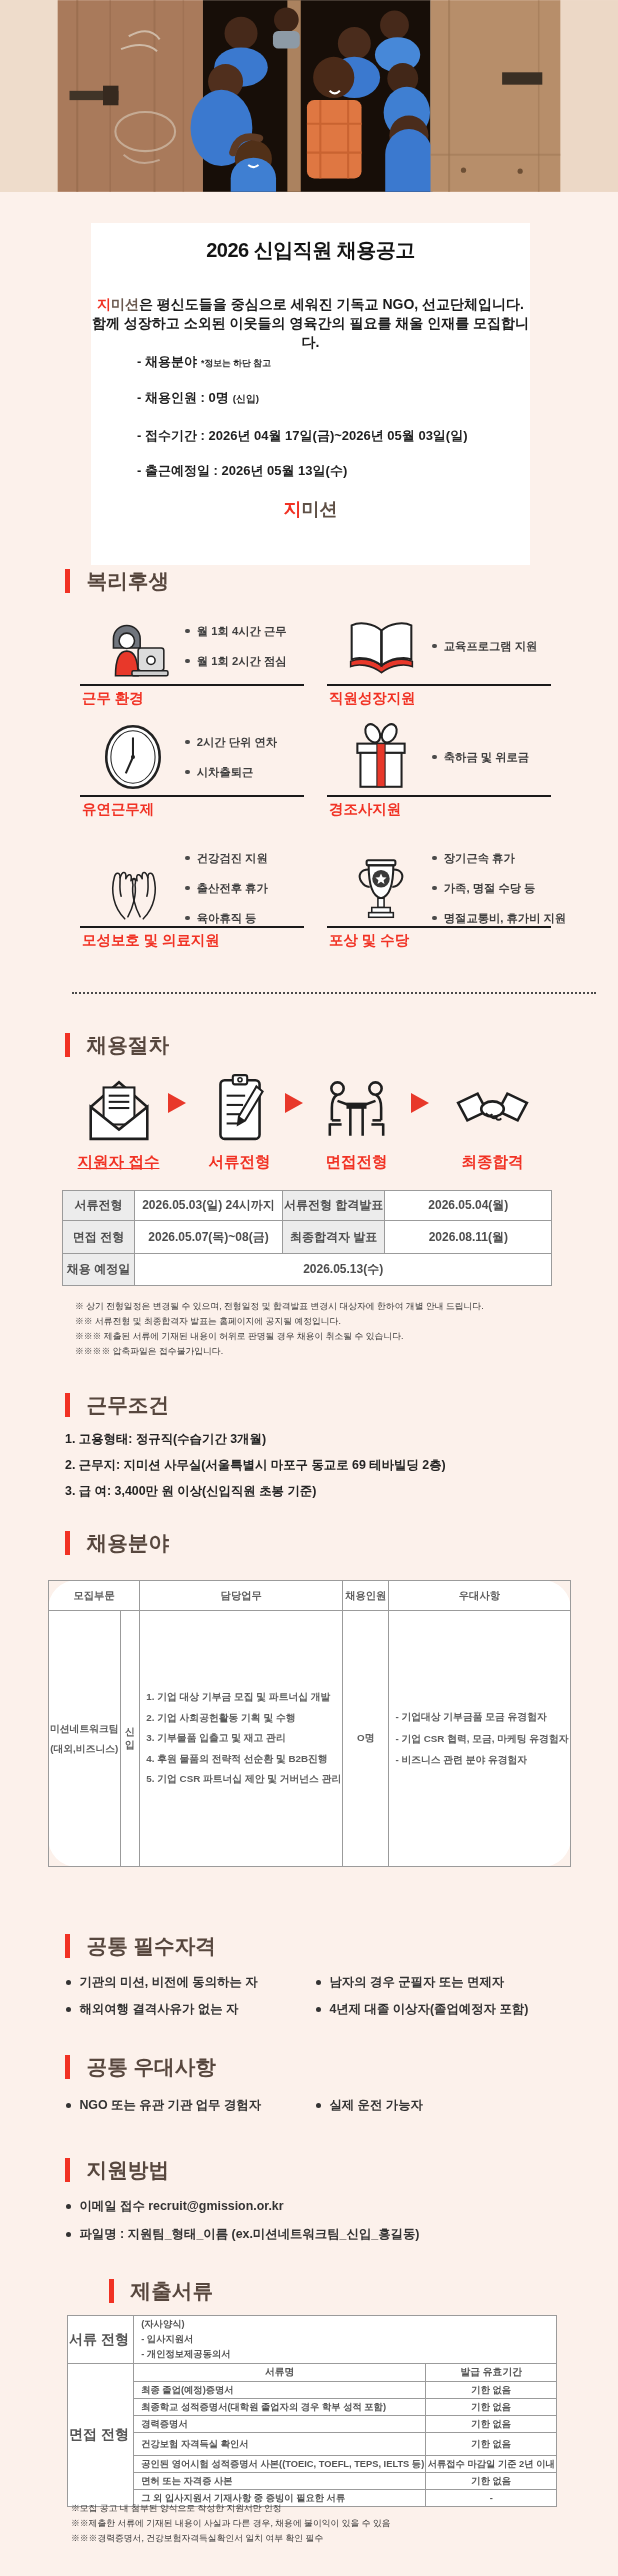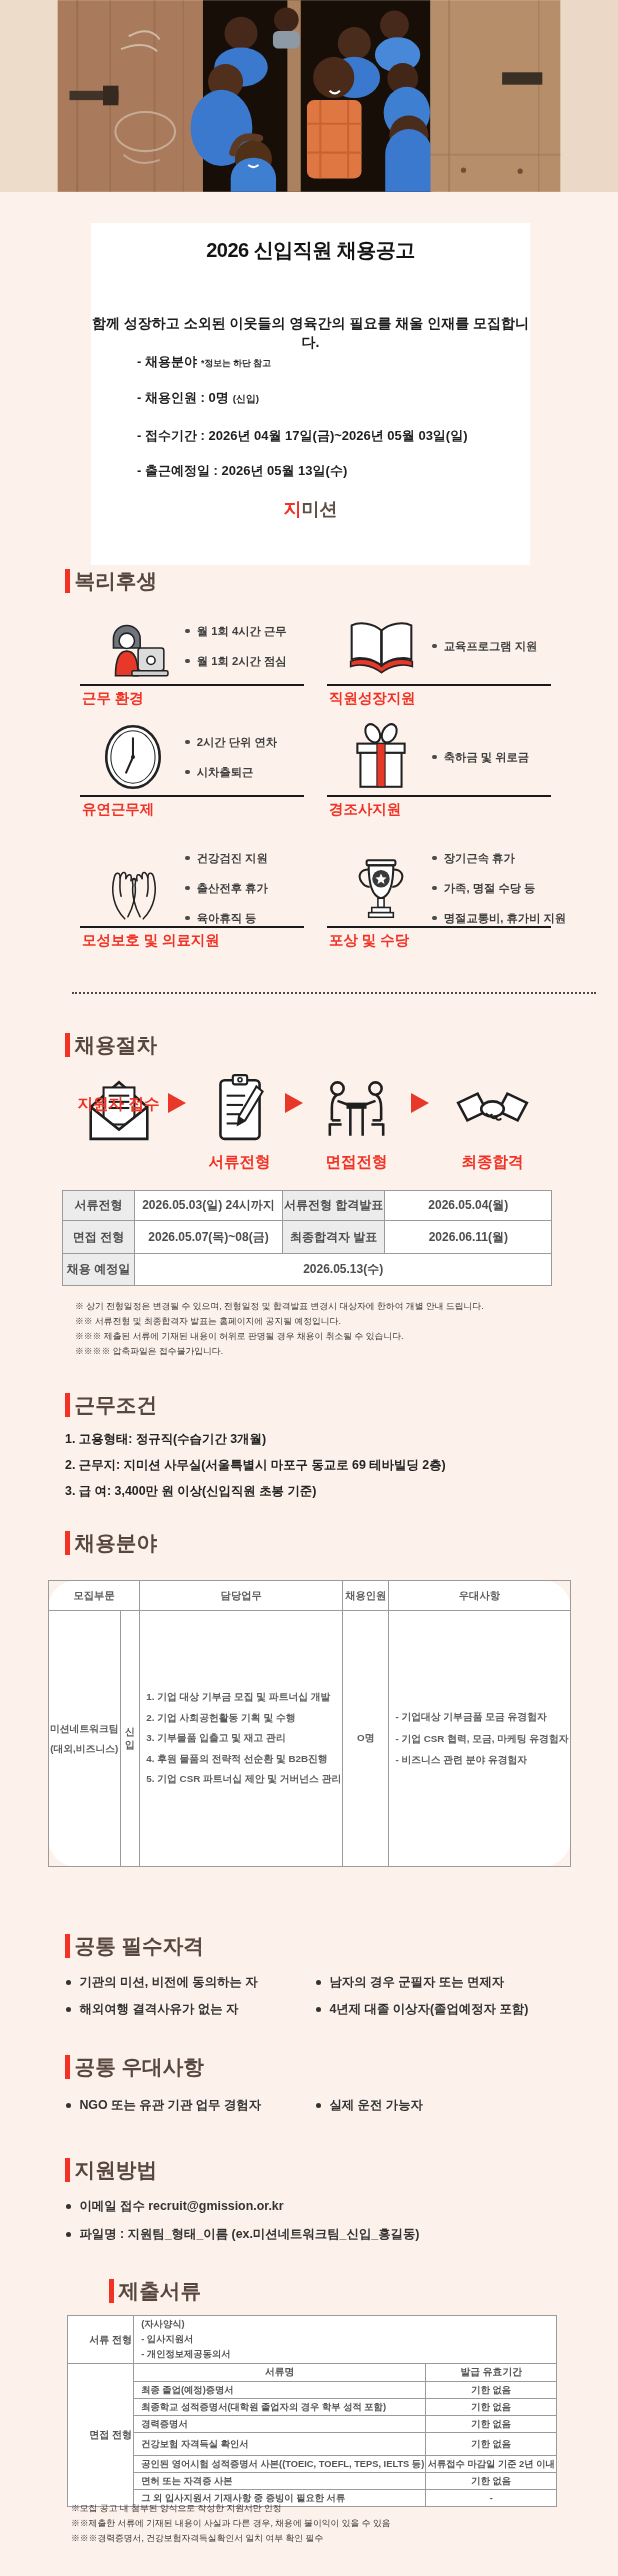--- a/index.html
+++ b/index.html
@@ -17,21 +17,21 @@
   #hcard .intro{position:absolute;left:0;top:72px;width:100%;text-align:center;font-size:14px;line-height:19px;font-weight:bold;color:#1c1c1c;}
   #hcard .intro .brand-g{color:var(--red);}
   #hcard .intro .brand-m{color:#6b5a50;}
   .hbullet{position:absolute;left:46px;white-space:nowrap;font-size:13px;font-weight:bold;color:#1f1f1f;}
   .hbullet .small{font-size:8.8px;font-weight:bold;color:#2a2a2a;margin-left:4.1px;}
   .hbullet .tiny{font-size:9.8px;}
   .hlogo{position:absolute;left:0;top:274px;width:100%;text-align:center;font-size:18px;font-weight:bold;}
   .logo-g{color:var(--red);} .logo-m{color:#5f5046;}
 
   
-  .sec{position:absolute;display:flex;align-items:flex-start;gap:5px;}
+  .sec{position:absolute;display:flex;align-items:flex-start;gap:17px;}
   .sec .bar{width:4.6px;height:24px;background:var(--red);flex:none;}
   .sec h2{margin:0;font-size:20.6px;line-height:24px;font-weight:bold;color:var(--brown);white-space:nowrap;}
 
   
   .bcard{position:absolute;width:224px;height:103px;}
   .bicon{position:absolute;left:9.3px;top:1px;width:90px;height:75px;display:flex;align-items:center;justify-content:center;}
   .bitems{position:absolute;left:105px;top:0;height:76px;display:flex;flex-direction:column;justify-content:center;gap:15px;}
   .bitem{display:flex;align-items:center;font-size:11.3px;font-weight:bold;color:#3f3f3f;white-space:nowrap;}
   .bitem .dot{width:4.6px;height:4.6px;border-radius:50%;background:#4a4a4a;margin-right:7.2px;flex:none;}
   .bline{position:absolute;left:0;top:76px;width:100%;height:2.1px;background:#1a1a1a;}
@@ -61,21 +61,21 @@
   .open-t .duties{text-align:left;padding-left:6.2px;}
   .open-t .duties div{line-height:20.6px;white-space:nowrap;}
   .open-t .pref{text-align:left;padding-left:6.2px;}
   .open-t .pref div{line-height:21.6px;white-space:nowrap;}
   .open-t .team div{line-height:19.6px;white-space:nowrap;}
 
   .docs-t{position:absolute;left:67px;top:2315px;}
   .docs-t th,.docs-t td{border:1px solid #9b9b9b;color:#555555;vertical-align:middle;}
   .docs-t th{font-size:9.8px;font-weight:bold;text-align:center;white-space:nowrap;}
   .docs-t td{font-size:9.3px;font-weight:bold;}
-  .docs-t .lbl{font-size:10px;text-align:right;white-space:nowrap;}
+  .docs-t .lbl{font-size:14px;text-align:left;white-space:nowrap;}
   .docs-t .nm{text-align:left;padding-left:7.2px;white-space:nowrap;}
   .docs-t .vl{text-align:center;white-space:nowrap;}
   .docs-t .r1c{padding-left:7.2px;line-height:15px;white-space:nowrap;margin-top:13px;}
 
   .bigbullet{position:absolute;display:flex;align-items:center;font-size:12.4px;font-weight:bold;color:#333;white-space:nowrap;}
   .bigbullet .dot{width:5.2px;height:5.2px;border-radius:50%;background:#333;margin-right:8.2px;flex:none;}
 </style>
 </head>
 <body>
 
@@ -134,21 +134,21 @@
     <line x1="1046" y1="0" x2="1046" y2="372" stroke="#9c7654" stroke-width="3" opacity="0.5"></line>
     <line x1="836" y1="300" x2="1088" y2="300" stroke="#9c7654" stroke-width="4" opacity="0.5"></line>
     <rect x="975" y="140" width="78" height="24" fill="#3a2f24"></rect>
     <circle cx="900" cy="330" r="5" fill="#6d4f35"></circle>
       <circle cx="1010" cy="332" r="5" fill="#6d4f35"></circle>
   </svg>
 
   <div id="hcard">
     <div class="htitle">2026 신입직원 채용공고</div>
     <div class="intro">
-      <br>
+      <span><span class="brand-g">지</span><span class="brand-m">미션</span><span>은 평신도들을 중심으로 세워진 기독교 NGO, 선교단체입니다.</span></span><br>
       <span>함께 성장하고 소외된 이웃들의 영육간의 필요를 채울 인재를 모집합니다.</span>
     </div>
     <div class="hbullet" style="top:130px;">
       <span>- 채용분야</span><span class="small">*정보는 하단 참고</span>
     </div>
     <div class="hbullet" style="top:166px;">
       <span>- 채용인원 : 0명</span><span class="small tiny">(신입)</span>
     </div>
     <div class="hbullet" style="top:204px;">- 접수기간 : 2026년 04월 17일(금)~2026년 05월 03일(일)</div>
     <div class="hbullet" style="top:239px;">- 출근예정일 : 2026년 05월 13일(수)</div>
@@ -367,21 +367,21 @@
   <div class="parrow" style="left:411px;top:1093px;"></div>
   <div class="pstep" style="left:454px;top:1071px;">
     <svg width="77" height="72" viewBox="0 0 150 140">
       <polygon points="8,62 46,44 64,78 26,96" fill="#fff" stroke="#1f1f1f" stroke-width="5"></polygon>
       <polygon points="142,62 104,44 86,78 124,96" fill="#fff" stroke="#1f1f1f" stroke-width="5"></polygon>
       <ellipse cx="75" cy="74" rx="22" ry="15" fill="#fff" stroke="#1f1f1f" stroke-width="5"></ellipse>
       <path d="M62,82 q6,8 13,2 M72,88 q6,7 12,1 M82,92 q5,6 10,0" stroke="#1f1f1f" stroke-width="4" fill="none"></path>
     </svg>
   </div>
 
-  <div class="plabel" style="left:62px;top:1094px;">지원자 접수</div>
+  <div class="plabel" style="left:62px;top:1152px;text-decoration:underline;">지원자 접수</div>
   <div class="plabel" style="left:183px;top:1152px;">서류전형</div>
   <div class="plabel" style="left:300px;top:1152px;">면접전형</div>
   <div class="plabel" style="left:436px;top:1152px;">최종합격</div>
 
   <table class="sched">
     <colgroup>
         <col style="width:72px">
         <col style="width:148px">
         <col style="width:102px">
         <col style="width:167px">
@@ -390,21 +390,21 @@
         <tr style="height:30px;">
       <td class="shade">서류전형</td>
       <td>2026.05.03(일) 24시까지</td>
       <td class="shade">서류전형 합격발표</td>
       <td>2026.05.04(월)</td>
     </tr>
     <tr style="height:33px;">
       <td class="shade">면접 전형</td>
       <td>2026.05.07(목)~08(금)</td>
       <td class="shade">최종합격자 발표</td>
-      <td>2026.06.11(월)</td>
+      <td>2026.08.11(월)</td>
     </tr>
     <tr style="height:32px;">
       <td class="shade">채용 예정일</td>
       <td colspan="3">2026.05.13(수)</td>
     </tr>
   </tbody>
     </table>
 
   <div class="notes" style="left:75px;top:1299px;">
     <div>※ 상기 전형일정은 변경될 수 있으며, 전형일정 및 합격발표 변경시 대상자에 한하여 개별 안내 드립니다.</div>

